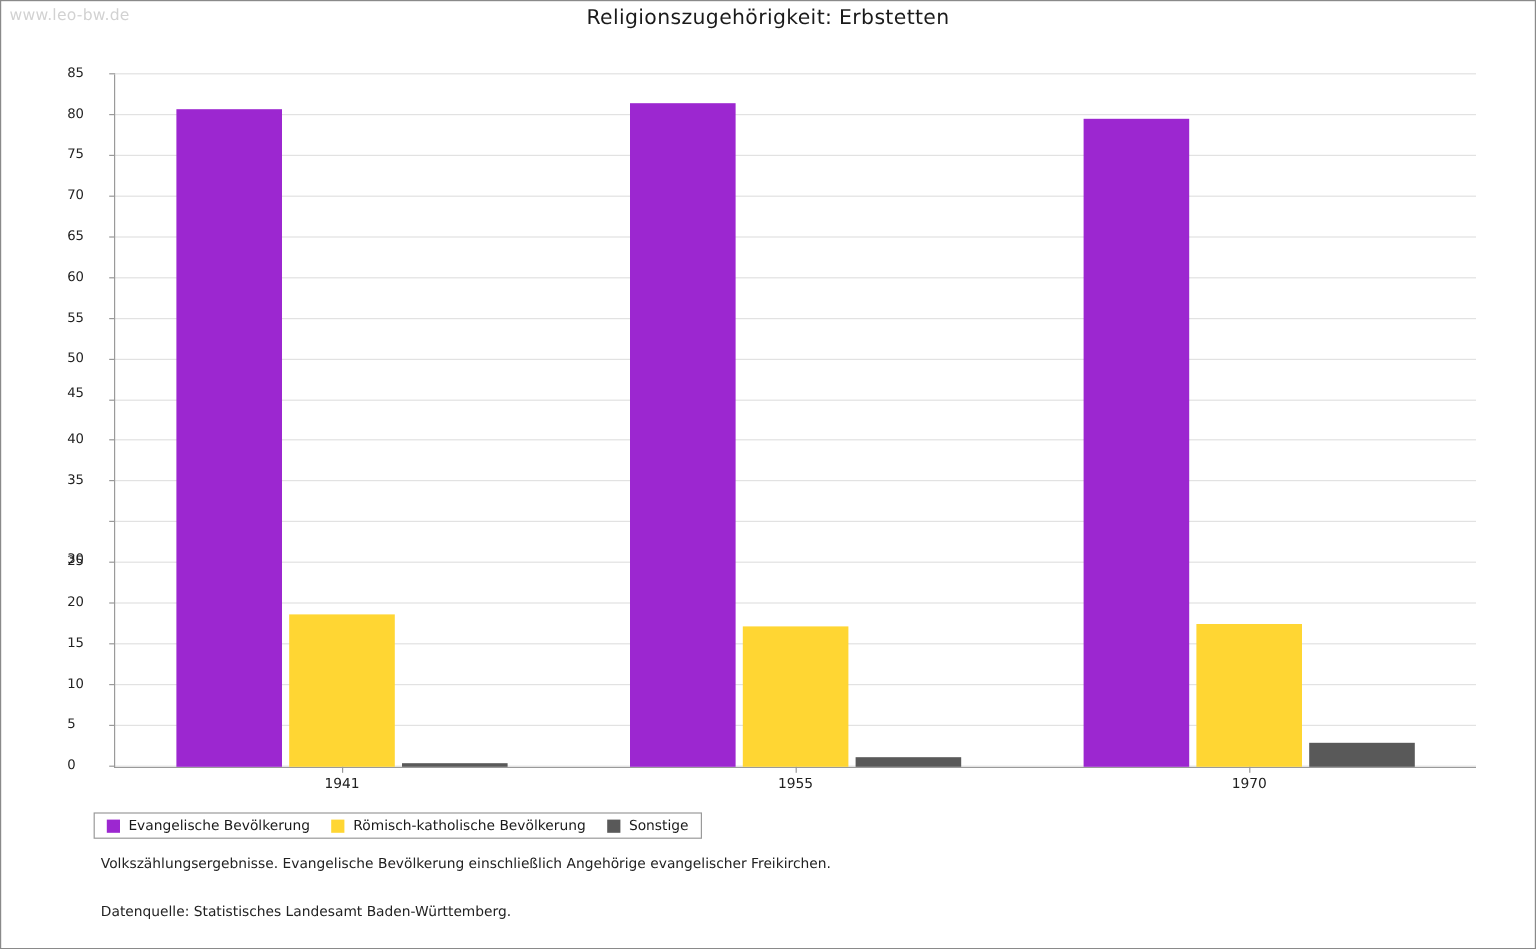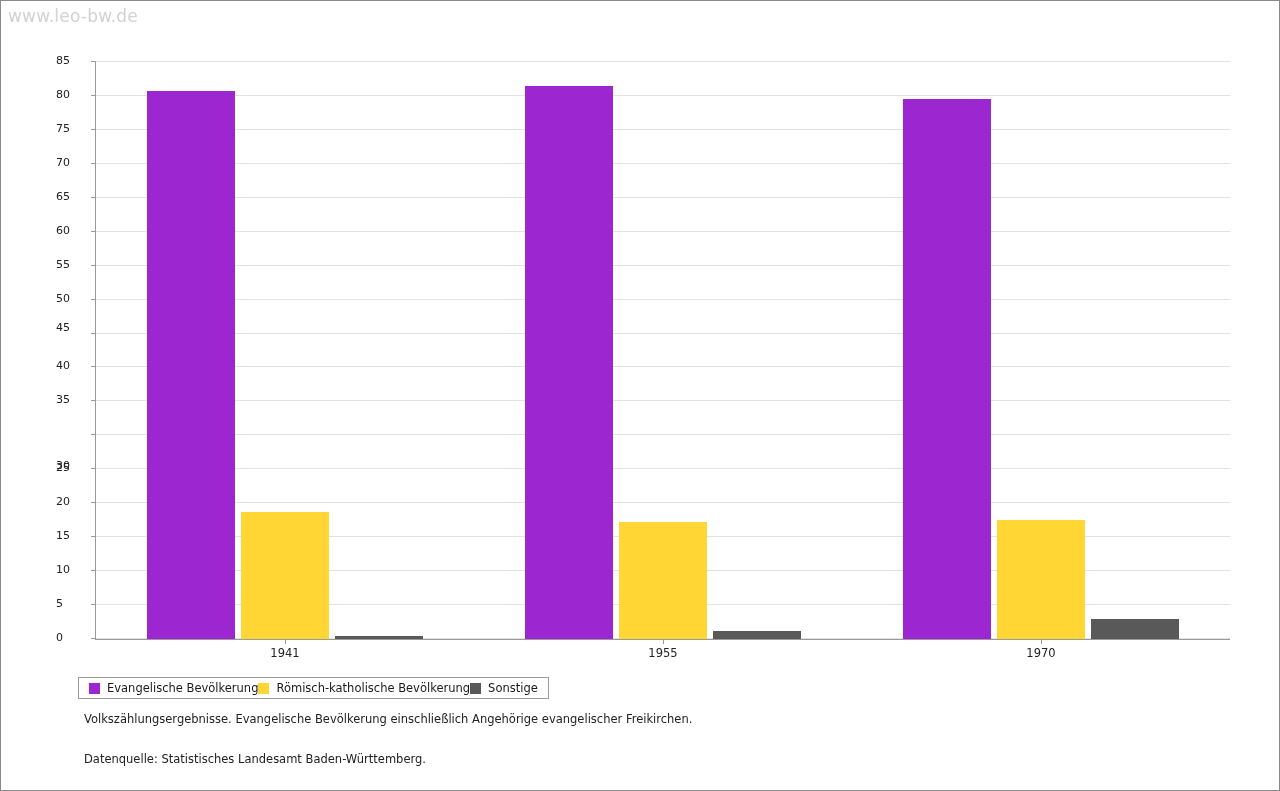--- a/index.html
+++ b/index.html
@@ -19,21 +19,21 @@
   #frame {
     position: absolute;
     left: 0; top: 0;
     width: 1280px; height: 791px;
     border: 1px solid #8a8a8a;
   }
 
   #watermark {
     position: absolute;
     left: 8px; top: 6px;
-    font-size: 17px;
+    font-size: 13px;
     color: #d2d2d2;
     letter-spacing: 0.2px;
     white-space: nowrap;
   }
 
   #title {
     position: absolute;
     left: 0; top: 5px;
     width: 1280px;
     text-align: center;
@@ -104,20 +104,21 @@
   #legend {
     position: absolute;
     left: 78px;
     top: 677px;
     height: 22px;
     border: 1px solid #9a9a9a;
     background: #ffffff;
     display: flex;
     align-items: center;
     padding: 0 10px;
+    gap: 18px;
   }
   .legend-item {
     display: flex;
     align-items: center;
     gap: 7px;
     font-size: 11.5px;
     color: #1a1a1a;
     white-space: nowrap;
   }
   .legend-swatch {
@@ -144,20 +145,21 @@
   }
 </style>
 </head>
 <body>
 
 <div id="page">
   <div id="frame"></div>
 
   <div id="watermark">www.leo-bw.de</div>
 
+  <div id="title">Religionszugehörigkeit: Erbstetten</div>
 
   <div id="plot">
       <div class="gridline" style="top: 576px;"></div>
       <div class="ytick-mark" style="top: 576px; left: -5px;"></div>
       <div class="ytick-label" style="left: -40px; width: 30px; top: 569px; right: auto;">0</div>
       <div class="gridline" style="top: 542.059px;"></div>
       <div class="ytick-mark" style="top: 542.059px; left: -5px;"></div>
       <div class="ytick-label" style="left: -40px; width: 30px; top: 535.059px; right: auto;">5</div>
       <div class="gridline" style="top: 508.118px;"></div>
       <div class="ytick-mark" style="top: 508.118px; left: -5px;"></div>

